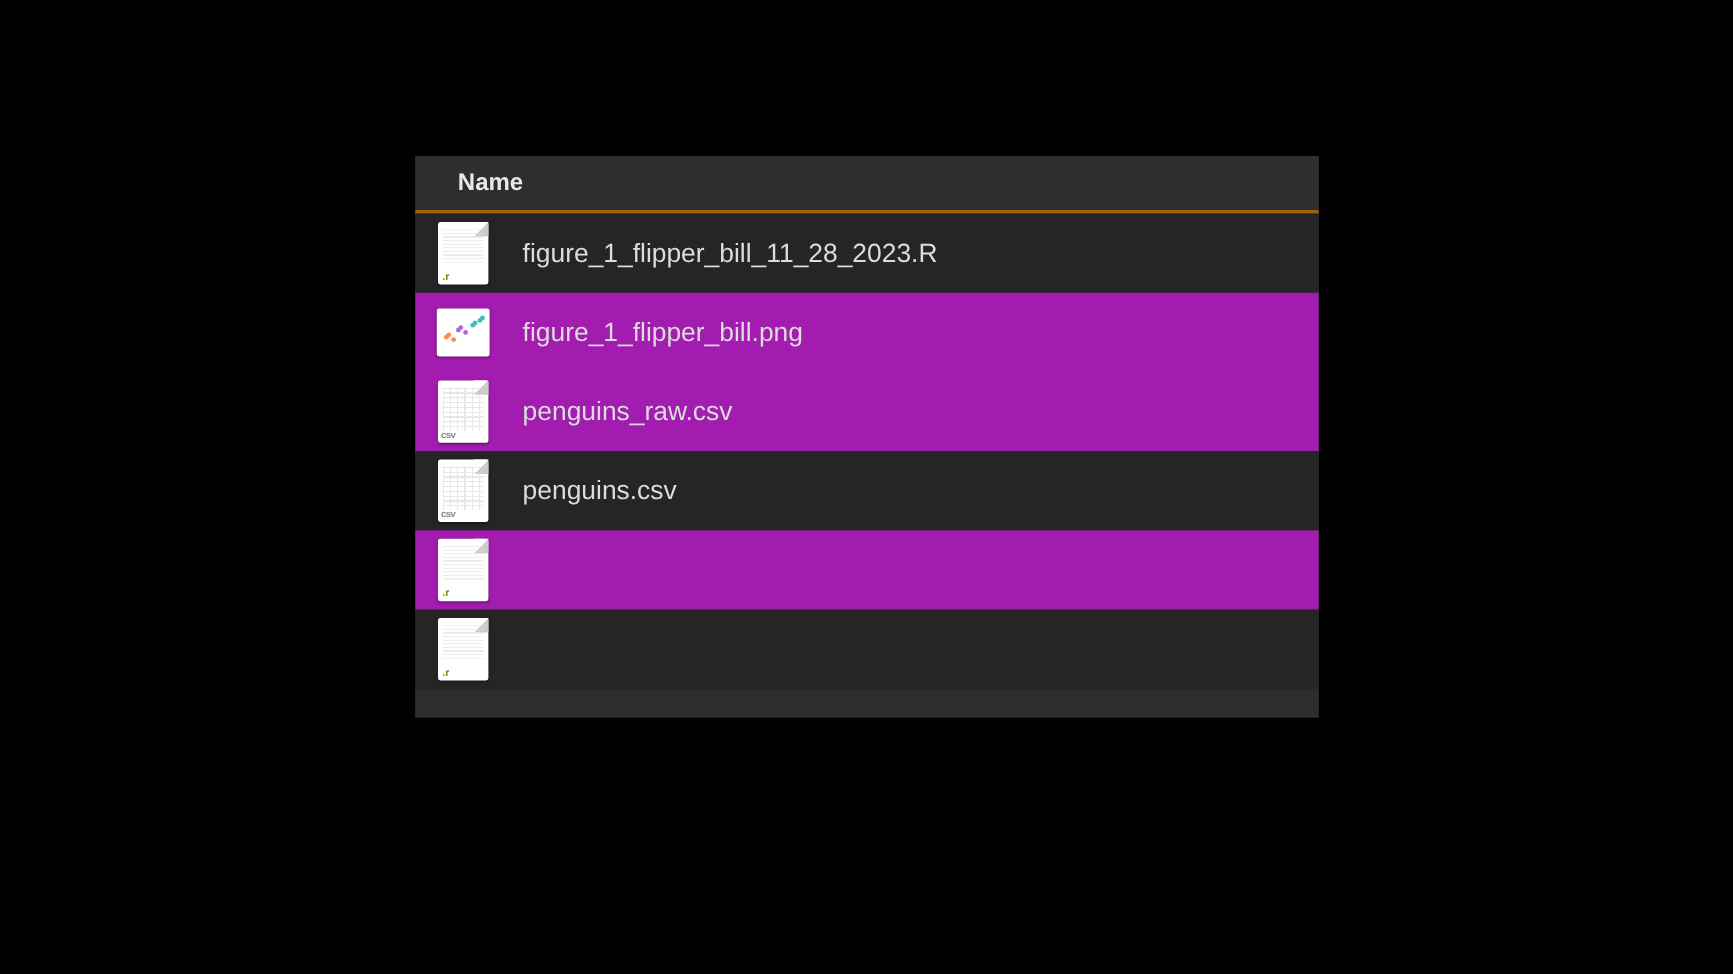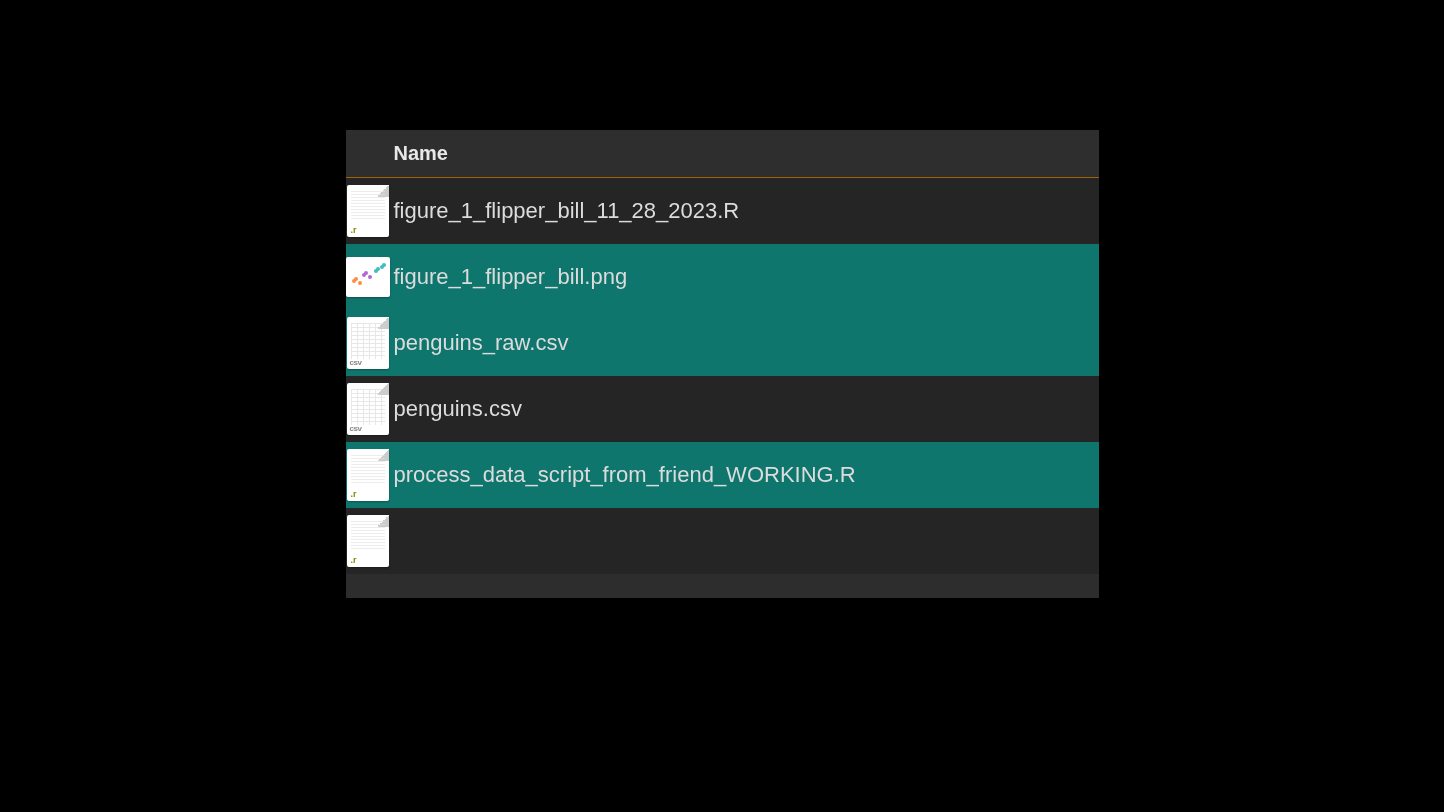--- a/index.html
+++ b/index.html
@@ -20,41 +20,42 @@
     .finder-panel {
       width: 753px;
       background: #2a2a2a;
       border-radius: 0;
       overflow: hidden;
     }
     .header-row {
       height: 48px;
       display: flex;
       align-items: center;
-      padding-left: 48px;
-      border-bottom: 1px solid #a16207;
+      padding-left: 36px;
+      border-bottom: 3px solid #a16207;
       background: #2e2e2e;
     }
     .header-label {
       color: #e8e8e8;
       font-size: 20px;
       font-weight: 600;
     }
     .file-row {
       height: 66px;
       display: flex;
       align-items: center;
-      gap: 4px;
+      padding-left: 18px;
+      gap: 28px;
       cursor: pointer;
     }
     .file-row.dark {
       background: #252525;
     }
     .file-row.light {
-      background: #0f766e;
+      background: #a21caf;
     }
     .bottom-spacer {
       height: 24px;
       background: #2d2d2d;
     }
     .file-icon {
       width: 44px;
       height: 54px;
       flex-shrink: 0;
       display: flex;
@@ -230,21 +231,20 @@
     </div>
     <span class="file-name">penguins.csv</span>
   </div>
 
   <div class="file-row light">
     <div class="file-icon">
       <div class="icon-r">
           <div class="lines"></div>
         </div>
     </div>
-    <span class="file-name">process_data_script_from_friend_WORKING.R</span>
   </div>
 
   <div class="file-row dark">
     <div class="file-icon">
       <div class="icon-r">
           <div class="lines"></div>
         </div>
     </div>
   </div>
 

